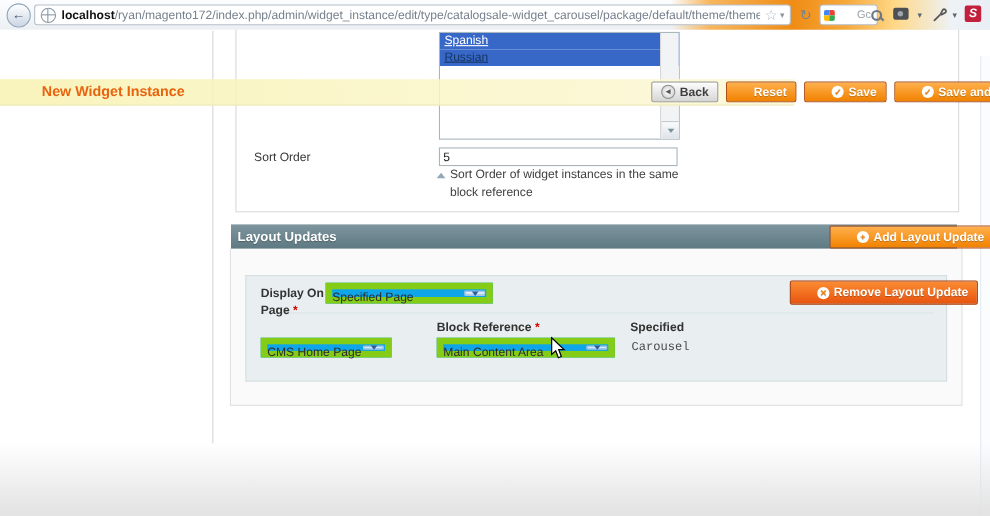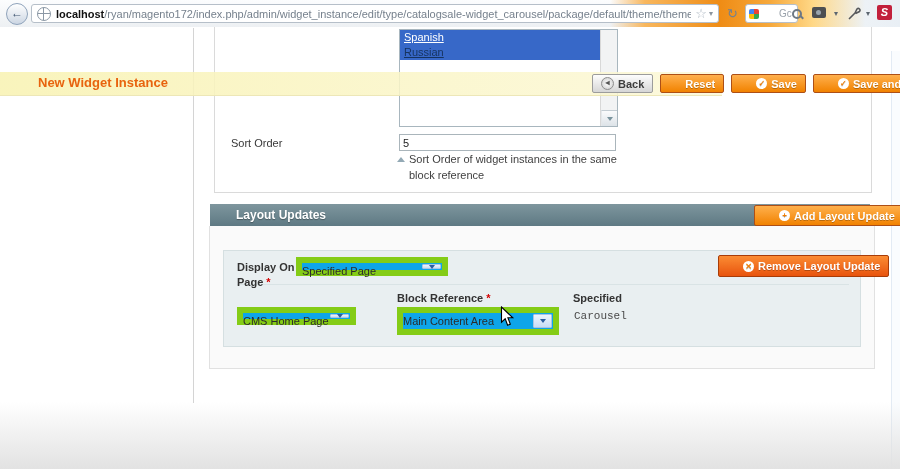--- a/index.html
+++ b/index.html
@@ -70,21 +70,21 @@
     display:flex;align-items:center;justify-content:center;}
   .tri-down-gray{width:0;height:0;border-left:3px solid transparent;border-right:3px solid transparent;border-top:4px solid #7a939d;}
   .sort-label{left:231px;top:137px;font-size:11px;color:#383838;z-index:3;}
   .sort-input{left:399px;top:134px;width:212px;height:15px;border:1px solid #aab5bb;font-size:11px;
     padding:0 0 0 3px;font-family:"Liberation Sans",sans-serif;color:#222;z-index:3;}
   .note-tri{left:397px;top:157px;width:0;height:0;border-left:4px solid transparent;border-right:4px solid transparent;
     border-bottom:5px solid #93a9b5;z-index:3;}
   .note-text{left:409px;top:151px;width:212px;font-size:11px;line-height:16px;color:#3f3f3f;z-index:3;}
 
   .section-bar{left:210px;top:204px;width:660px;height:22px;background:linear-gradient(#7e969e,#5e7983);
-    color:#fff;font-size:12px;font-weight:bold;line-height:22px;padding-left:26px;box-sizing:border-box;z-index:3;
+    color:#fff;font-size:12px;font-weight:bold;line-height:22px;padding-left:6px;box-sizing:border-box;z-index:3;
     text-shadow:0 1px 1px rgba(0,0,0,0.3);}
   .add-btn{left:754px;top:205px;height:21px;z-index:4;}
   .outer-box{left:209px;top:226px;width:666px;height:143px;background:#fafafa;border:1px solid #e1e1e1;border-top:none;
     box-sizing:border-box;z-index:2;}
   .inner-box{left:223px;top:250px;width:638px;height:97px;background:#e9eff1;border:1px solid #d5dfe1;box-sizing:border-box;z-index:3;}
   .lbl-bold{font-size:11px;font-weight:bold;color:#333;z-index:4;white-space:nowrap;}
   .req{color:#d40000;}
   .xp-select{background:#0ea5e9;border:6px solid #84cc16;font-size:11px;color:#2b2b2b;line-height:16px;
     padding-left:0;box-sizing:border-box;z-index:4;}
   .xp-arrow{position:absolute;right:1px;top:1px;bottom:1px;width:17px;
@@ -92,21 +92,21 @@
     display:flex;align-items:center;justify-content:center;}
   .tri-down-blue{width:0;height:0;border-left:3px solid transparent;border-right:3px solid transparent;border-top:4px solid #2c5d9e;}
   .displayon-label{left:237px;top:261px;}
   .sel-displayon{left:296px;top:257px;width:152px;height:19px;}
   .remove-btn{left:718px;top:255px;height:22px;z-index:4;}
   .row-sep{left:237px;top:284px;width:612px;height:1px;background:#d9e3e5;z-index:4;}
   .page-label{left:237px;top:276px;}
   .block-label{left:397px;top:292px;}
   .template-label{left:573px;top:292px;}
   .sel-page{left:237px;top:307px;width:119px;height:18px;}
-  .sel-block{left:397px;top:307px;width:162px;height:28px;}
+  .sel-block{left:397px;top:307px;width:162px;height:18px;}
   .template-value{left:574px;top:310px;font-size:11px;color:#4a4a4a;z-index:4;font-family:Liberation Mono, monospace;}
   .cursor{left:500px;top:306px;z-index:100;}
   .bottom-fade{left:0;top:402px;width:900px;height:67px;background:linear-gradient(rgba(255,255,255,0),#e2e2e2);z-index:5;pointer-events:none;}
   .right-strip{left:891px;top:51px;width:9px;height:418px;background:#fafcfe;border-left:1px solid #e3ebf4;z-index:2;}
 </style>
 </head>
 <body>
 
 <div class="screen">
 

